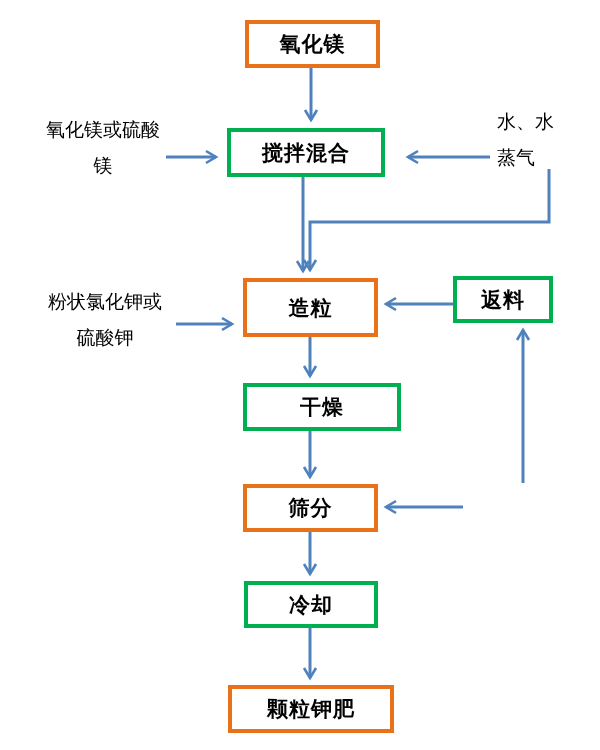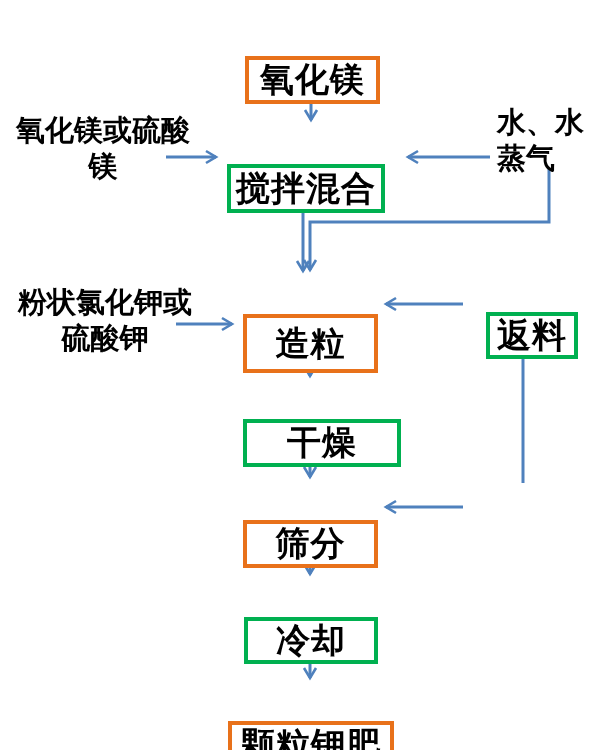--- a/index.html
+++ b/index.html
@@ -20,31 +20,30 @@
     font-family:"Liberation Serif","DejaVu Serif",serif;
     color:var(--text);
   }
   #wires{position:absolute;left:0;top:0;width:600px;height:750px;}
   .flow{stroke:var(--arrow);stroke-width:3;fill:none;}
   .node{
     position:absolute;
     box-sizing:border-box;
     background:var(--background);
     display:flex;align-items:center;justify-content:center;
-    font-weight:bold;font-size:34px;
+    font-weight:bold;font-size:21px;
     letter-spacing:1px;
     white-space:nowrap;
     z-index:2;
-    margin-top:36px;
   }
   .node.orange{border:4px solid var(--orange);}
   .node.green{border:4px solid var(--green);}
   .side-label{
     position:absolute;
-    font-weight:bold;font-size:29px;
+    font-weight:normal;font-size:19px;
     line-height:36px;
     text-align:center;
     z-index:2;
     white-space:nowrap;
   }
   .side-label span{display:block;}
   .side-label.left-align{text-align:left;}
 </style>
 </head>
 <body>
@@ -71,21 +70,21 @@
     <line class="flow" x1="310" y1="532" x2="310" y2="574" marker-end="url(#ah)"></line>
     <line class="flow" x1="310" y1="628" x2="310" y2="678" marker-end="url(#ah)"></line>
   </svg>
 
   <div class="node orange" style="left:245px;top:20px;width:135px;height:48px;">氧化镁</div>
 
   <div class="node green" style="left:227px;top:128px;width:158px;height:49px;">搅拌混合</div>
 
   <div class="node orange" style="left:243px;top:278px;width:135px;height:59px;">造粒</div>
 
-  <div class="node green" style="left:486px;top:276px;width:92px;height:47px;text-align:right;">返料</div>
+  <div class="node green" style="left:453px;top:276px;width:100px;height:47px;text-align:right;">返料</div>
 
   <div class="node green" style="left:243px;top:383px;width:158px;height:48px;">干燥</div>
 
   <div class="node orange" style="left:243px;top:484px;width:135px;height:48px;">筛分</div>
 
 
   <div class="node green" style="left:244px;top:581px;width:134px;height:47px;">冷却</div>
 
   <div class="node orange" style="left:228px;top:685px;width:166px;height:48px;">颗粒钾肥</div>
 

